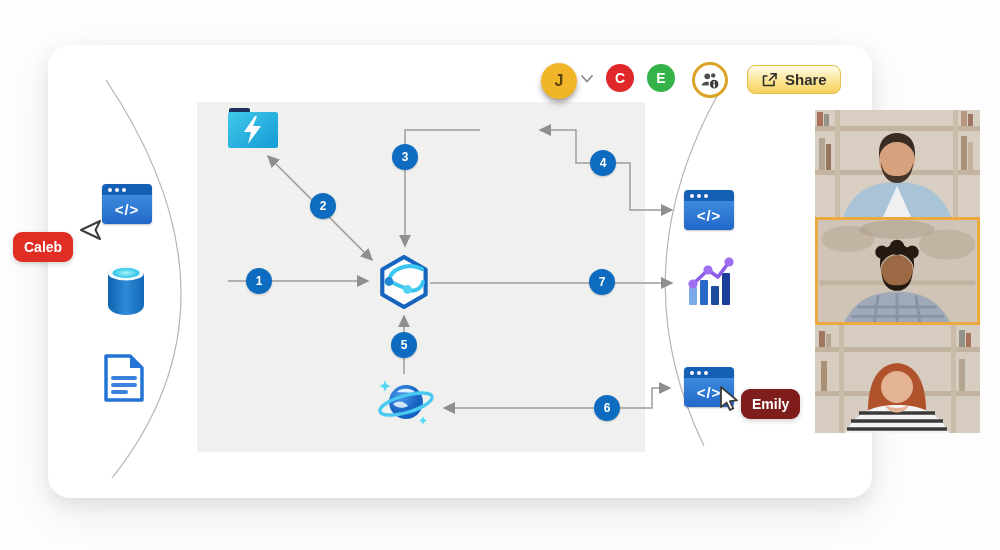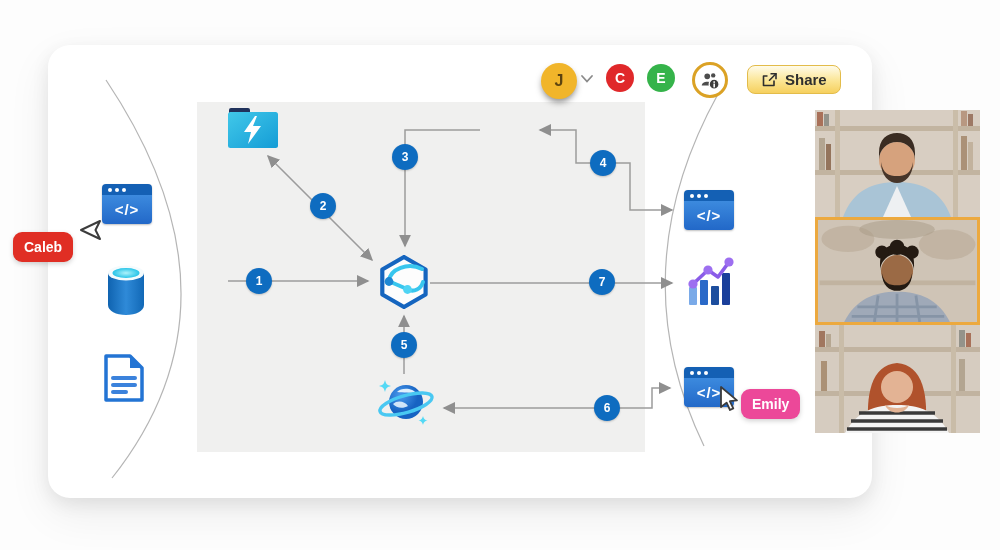--- a/index.html
+++ b/index.html
@@ -43,21 +43,21 @@
   .win .bod{height:29px;background:linear-gradient(180deg,#3c8ade 0%,#2268c8 100%);
     color:#fff;font-weight:bold;font-size:15px;display:flex;align-items:center;justify-content:center;
     letter-spacing:1px;}
   .sql-label{position:absolute;left:0;right:0;top:22px;text-align:center;color:#fff;
     font-weight:bold;font-size:13px;letter-spacing:.5px;z-index:5;}
 
   
   .tag{padding:7px 11px;border-radius:9px;color:#fff;font-size:14px;font-weight:bold;z-index:7;
     box-shadow:0 2px 5px rgba(0,0,0,.18);}
   .tag.red{background:#e02e24;}
-  .tag.green{background:#ec4899;}
+  .tag.green{background:#7f1d1d;}
   .cursor{z-index:8;}
 
   
   .videos{left:815px;top:110px;width:165px;z-index:9;}
   .tile{width:165px;overflow:hidden;position:relative;box-sizing:border-box;background:#cfc5b8;}
   .tile.active{border:3px solid #eca93f;}
   .tile svg{display:block;}
 </style>
 </head>
 <body>

